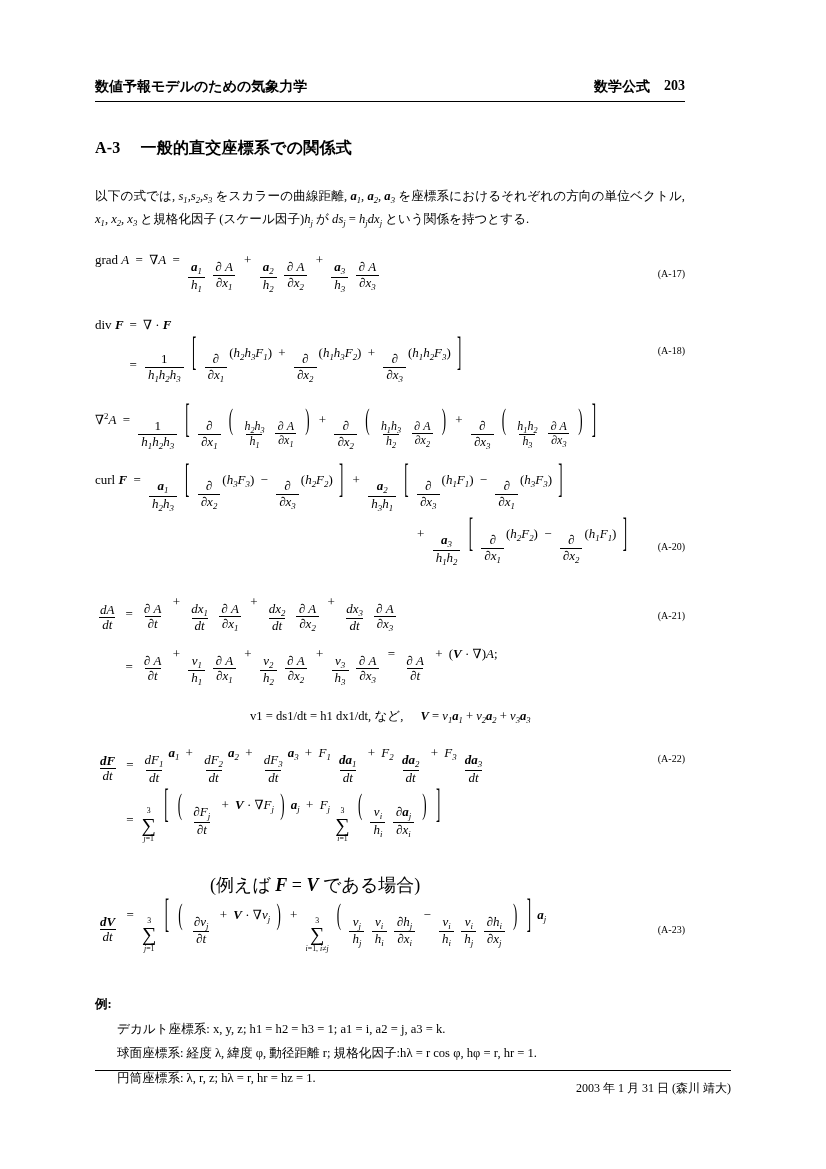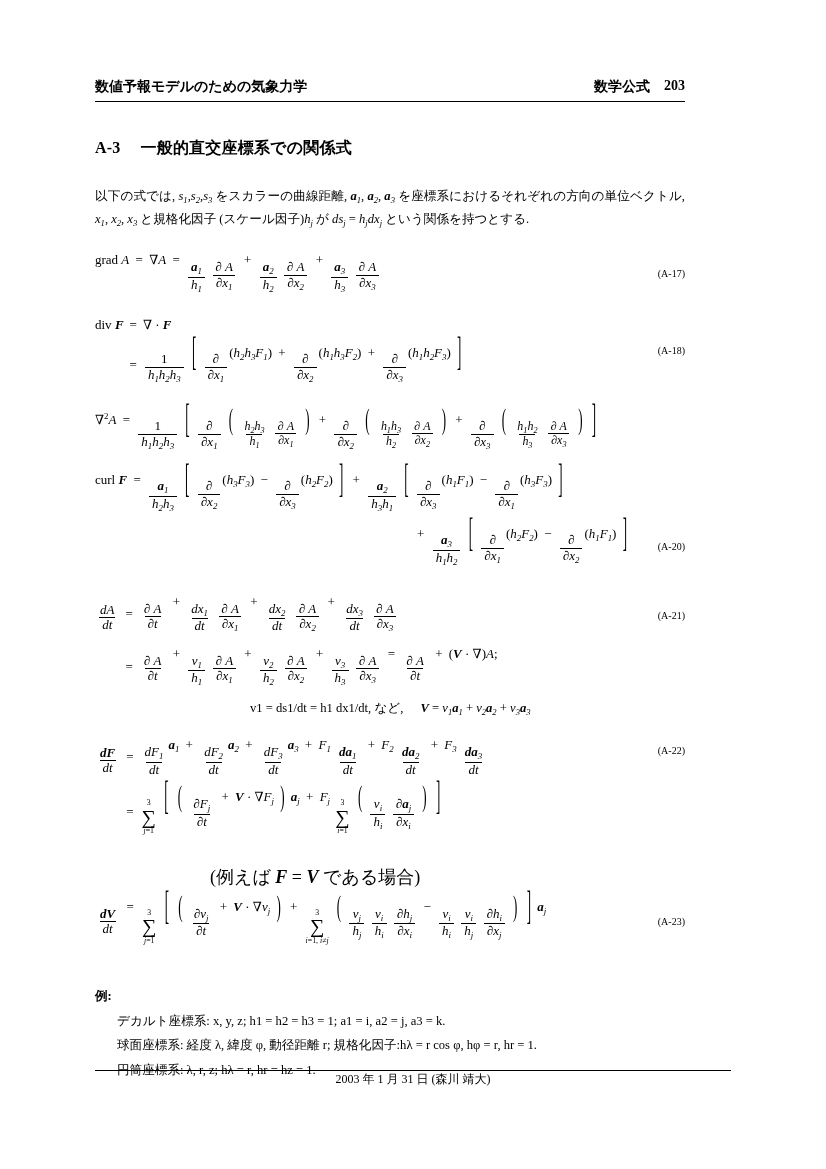--- a/index.html
+++ b/index.html
@@ -134,21 +134,22 @@
   .examples .lbl { font-weight: bold; }
   .examples .item { padding-left: 22px; font-family: Liberation Serif, serif; }
 
   
   .footer {
     position: absolute;
     left: 95px;
     right: 95px;
     top: 1070px;
     border-top: 1.1px solid #000;
-    text-align: center;
+    padding-top: 9px;
+    text-align: right;
     font-size: 12px;
   }
 </style>
 </head>
 <body>
 
 <div class="page">
   <div class="sheet">
 
     <div class="runhead">
@@ -433,21 +434,21 @@
                 <span class="d">∂<span class="mi">t</span></span>
               </span>
             <span class="op">+</span>
             (<span class="mb">V</span> · ∇)<span class="mi">A</span>;
           </span>
         </span>
       </div>
       <div class="tagno" style="top:16px">(A-21)</div>
     </div>
 
-    <div style="margin-top:12px;padding-left:155px;font-size:12.6px">
+    <div style="margin-top:20px;padding-left:155px;font-size:12.6px">
       <span>v1 = ds1/dt = h1  dx1/dt, など,</span>
       <span style="padding-left:14px"><span class="mb">V</span> = <span class="mi">v</span><span class="sub">1</span><span class="mb">a</span><span class="sub">1</span> + <span class="mi">v</span><span class="sub">2</span><span class="mb">a</span><span class="sub">2</span> + <span class="mi">v</span><span class="sub">3</span><span class="mb">a</span><span class="sub">3</span></span>
       
     </div>
 
     <div class="eqrow" style="margin-top:20px">
       <div class="eq">
         <span class="alignbox">
           <span class="lhs"><span class="frac">
                 <span class="n"><span class="mb">dF</span></span>

